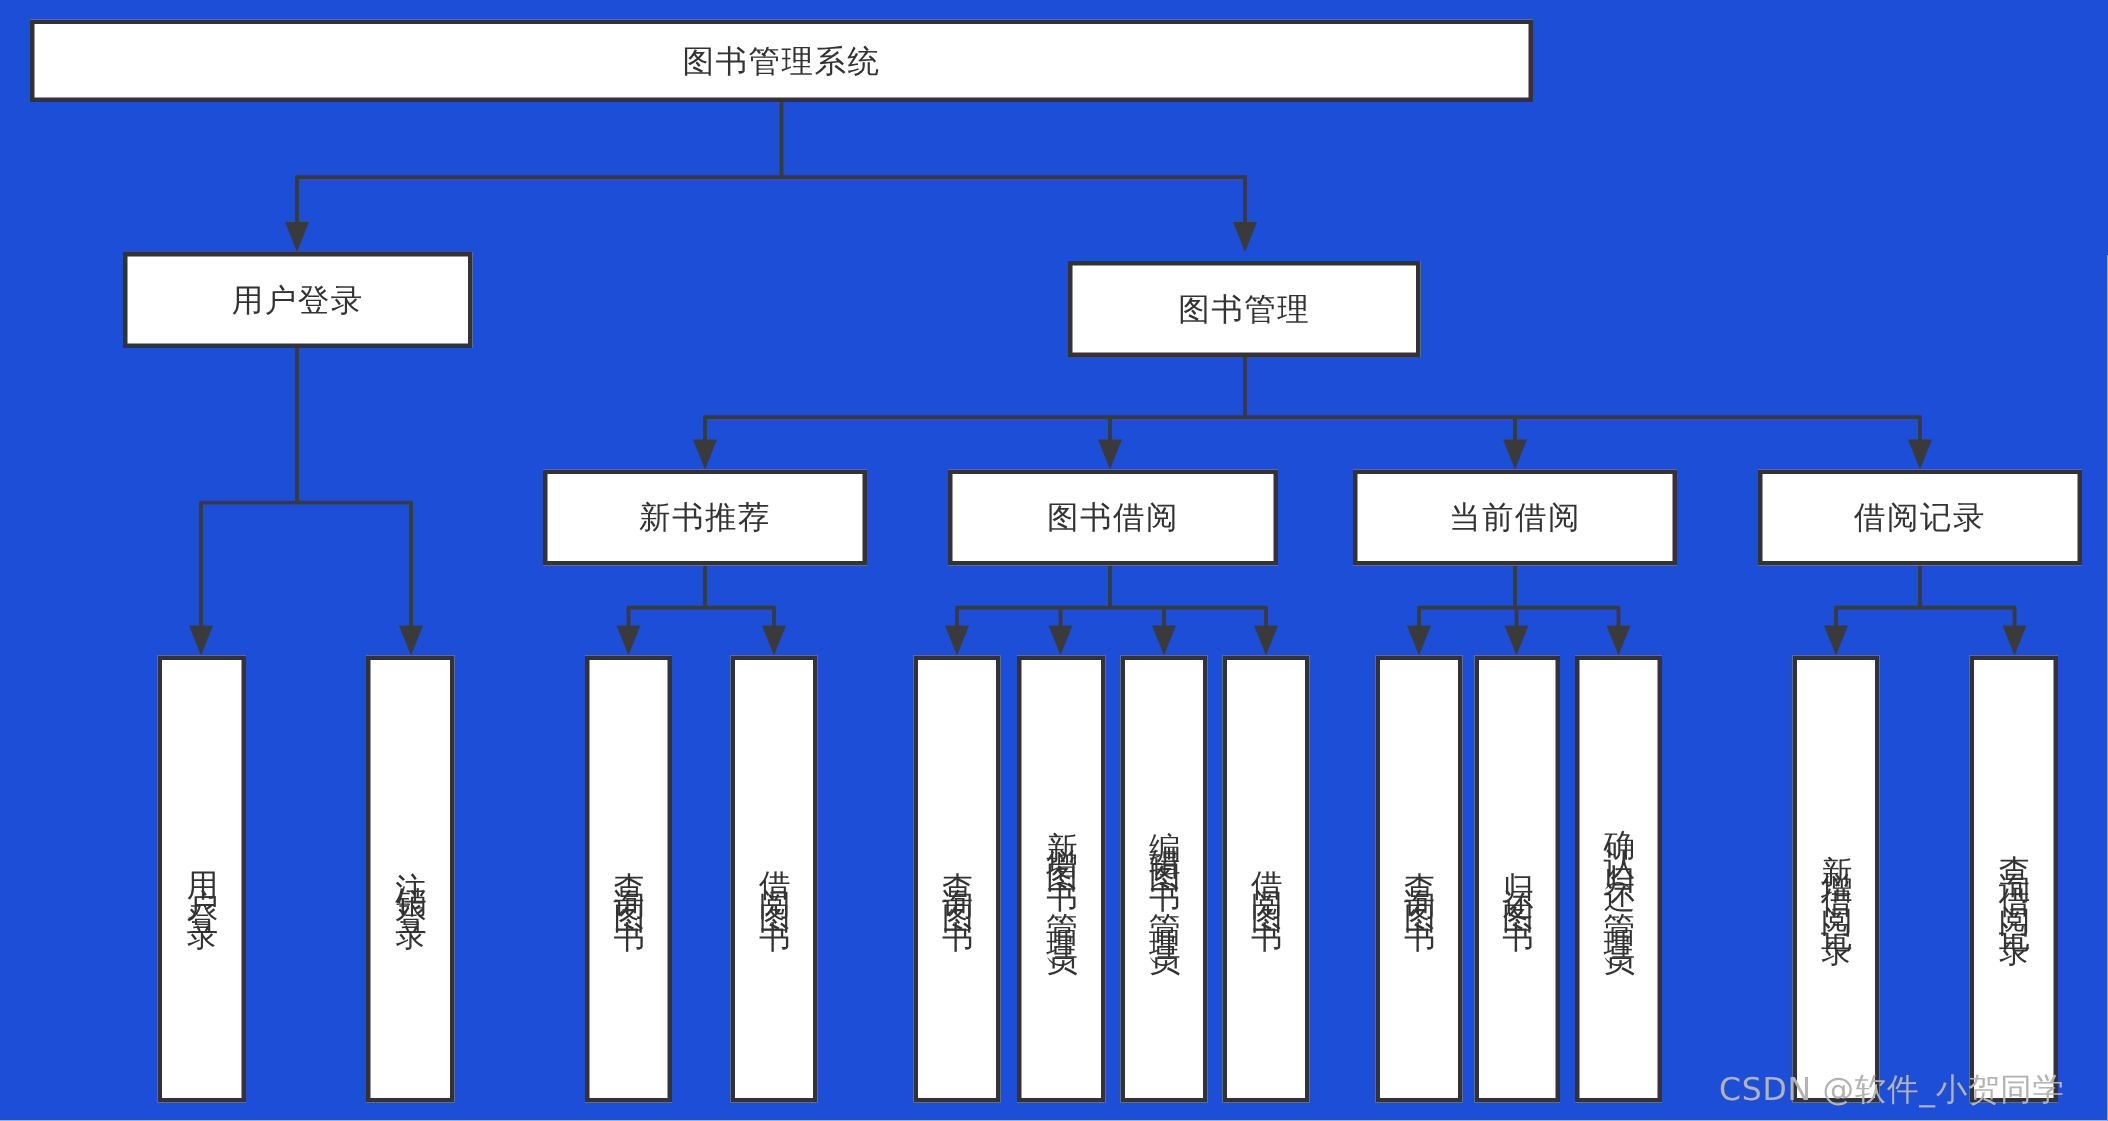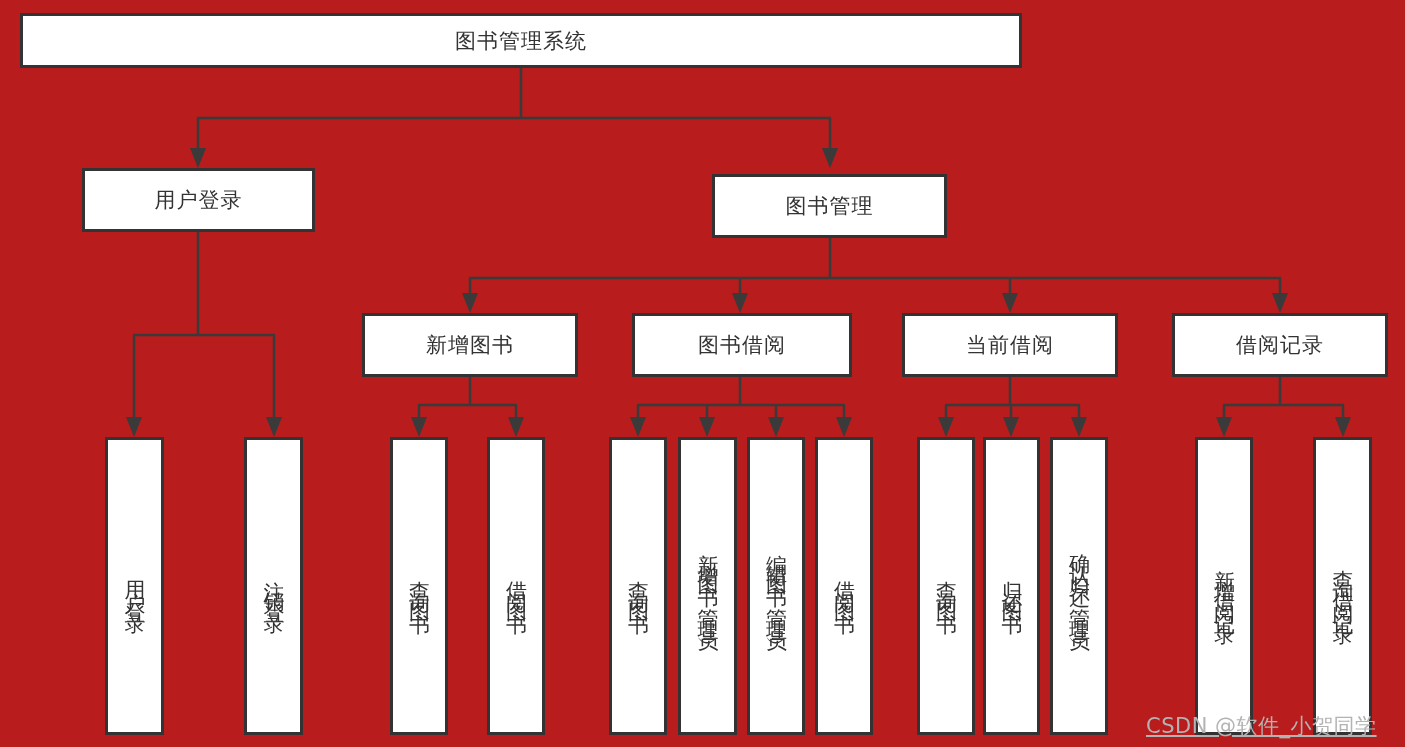--- a/index.html
+++ b/index.html
@@ -4,21 +4,21 @@
 <style>
   * { margin:0; padding:0; box-sizing:border-box; }
   html,body { background:#ffffff; }
   body {
     font-family:"DejaVu Sans","Liberation Sans",sans-serif;
     color:#333333;
   }
   .canvas {
     position:relative;
     width:1405px; height:747px;
-    background:#b91c1c;
+    background:#1d4ed8;
     overflow:hidden;
   }
   .connectors {
     position:absolute; left:0; top:0;
     width:1405px; height:747px;
     pointer-events:none;
   }
   .node {
     position:absolute;
     background:#ffffff;
@@ -47,21 +47,20 @@
   }
   .watermark {
     position:absolute;
     left:1146px;
     top:712px;
     font-size:21px;
     color:#b3b3b3;
     white-space:nowrap;
     z-index:5;
     letter-spacing:0.5px;
-    text-decoration:underline;
   }
 </style>
 </head>
 <body>
 
 <div class="canvas">
 
   <svg class="connectors" width="1405" height="747" viewBox="0 0 1405 747" xmlns="http://www.w3.org/2000/svg">
     <g fill="none" stroke="#3a3a3a" stroke-width="2.5">
       <path d="M521,68 L521,119 M197,118 L831,118 M198,118 L198,150 M830,118 L830,150"></path>
@@ -100,21 +99,21 @@
   </div>
 
   <div class="node h" style="left:82px;top:168px;width:233px;height:64px">
     <span>用户登录</span>
   </div>
   <div class="node h" style="left:712px;top:174px;width:235px;height:64px">
     <span>图书管理</span>
   </div>
 
   <div class="node h" style="left:362px;top:313px;width:216px;height:64px">
-    <span>新增图书</span>
+    <span>新书推荐</span>
   </div>
   <div class="node h" style="left:632px;top:313px;width:220px;height:64px">
     <span>图书借阅</span>
   </div>
   <div class="node h" style="left:1172px;top:313px;width:216px;height:64px">
     <span>借阅记录</span>
   </div>
   <div class="node h" style="left:902px;top:313px;width:216px;height:64px">
     <span>当前借阅</span>
   </div>

